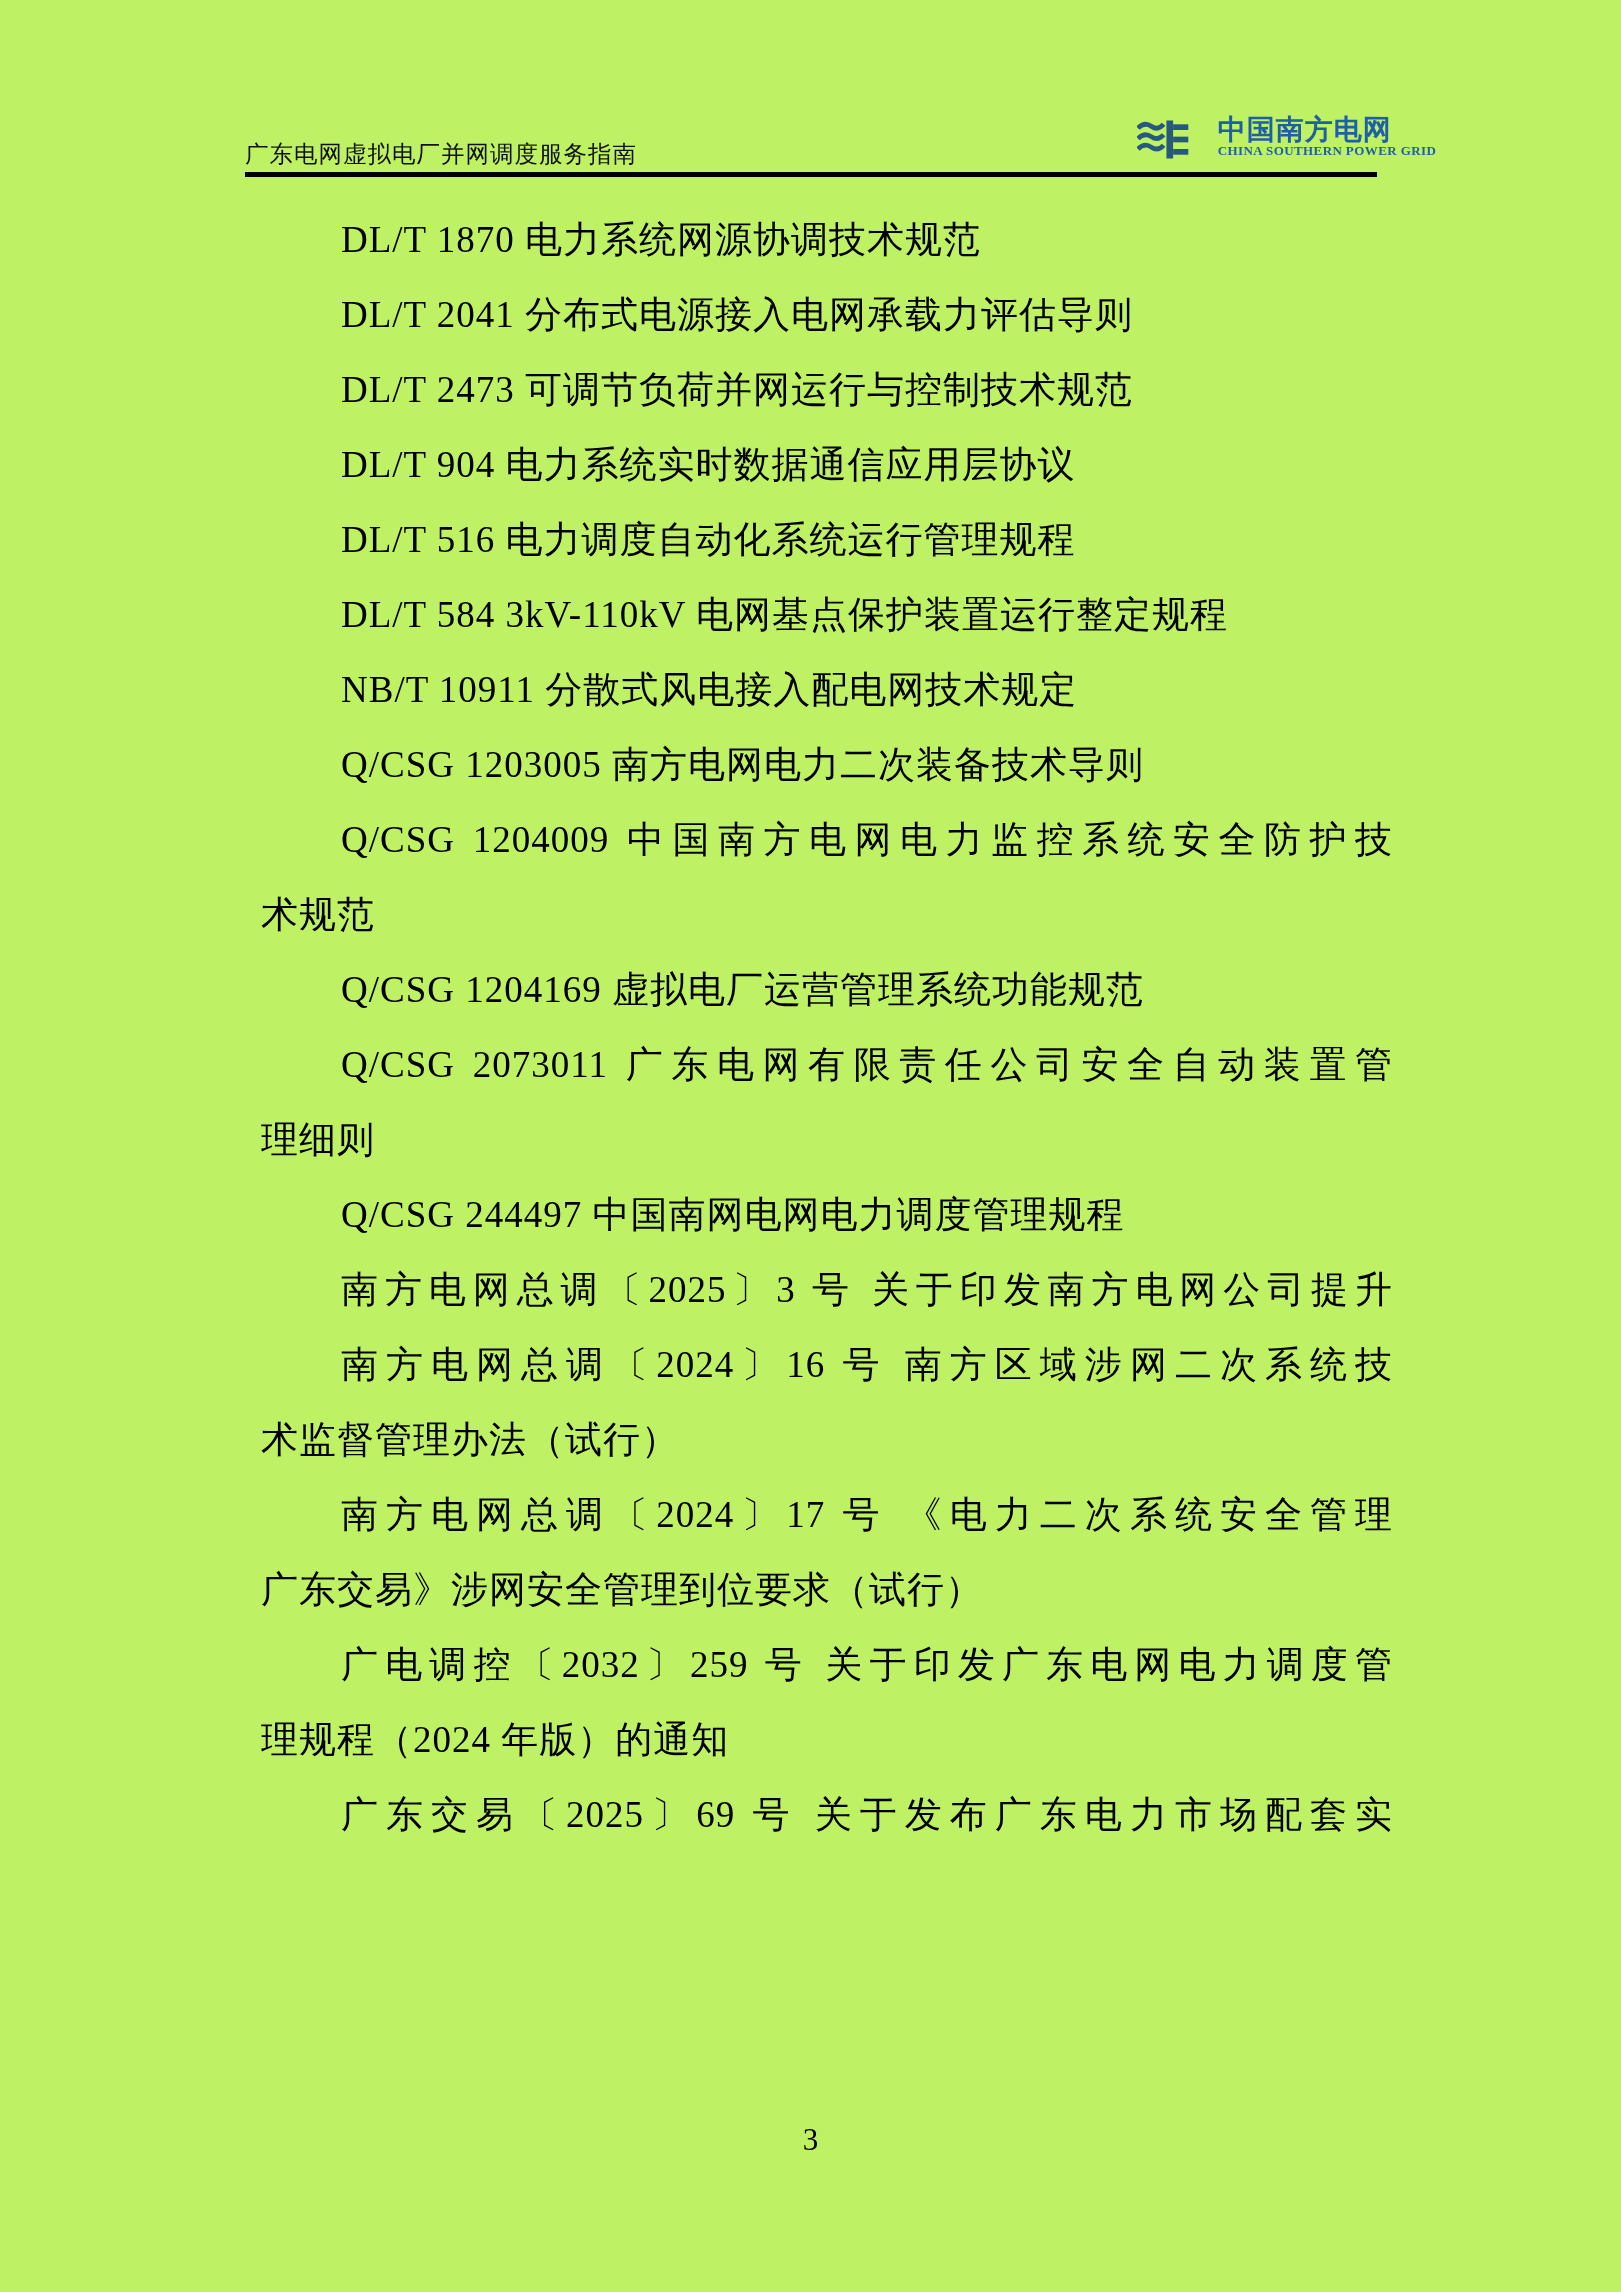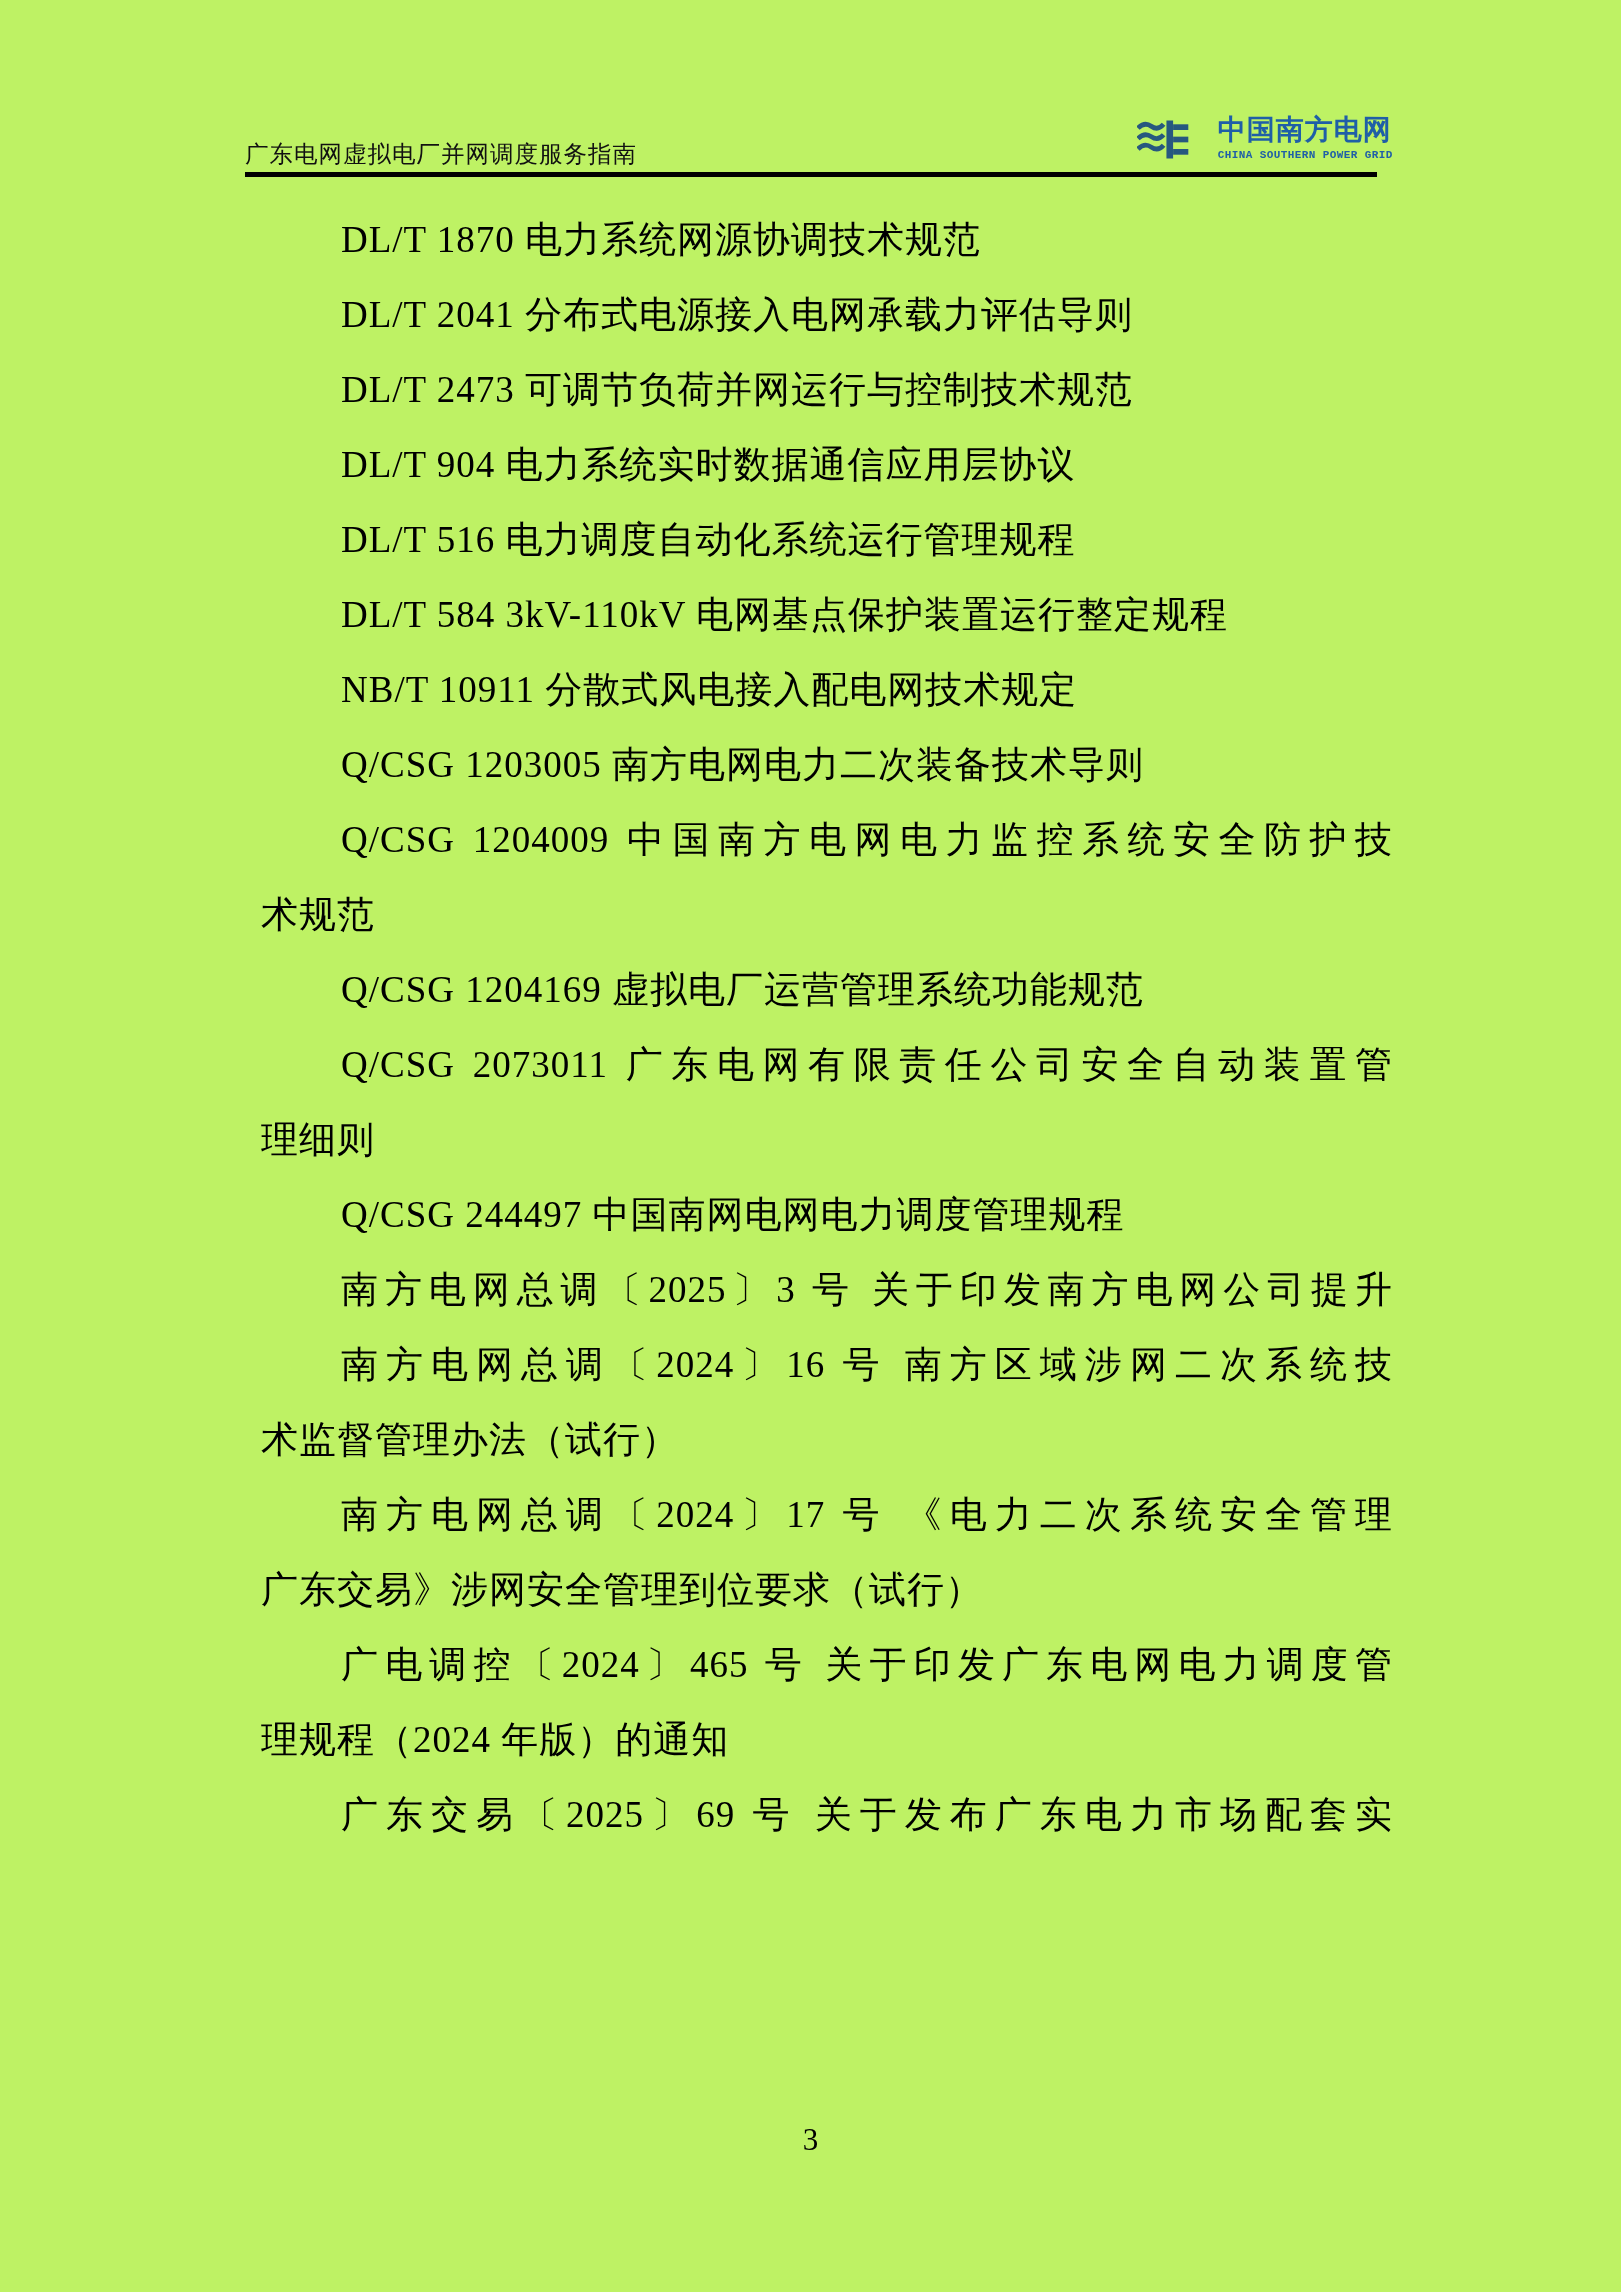--- a/index.html
+++ b/index.html
@@ -44,27 +44,27 @@
   .logo-text { line-height: 1; }
   .logo-brand-cn {
     font-size: 28px;
     font-weight: bold;
     letter-spacing: 1px;
     white-space: nowrap;
     color: var(--brand-color, #1f5fa7);
     font-family: "Liberation Sans", "DejaVu Sans", sans-serif;
   }
   .logo-brand-en {
-    margin-top: 6px;
-    font-size: 11px;
+    margin-top: 0;
+    font-size: 13px;
     font-weight: bold;
     letter-spacing: 0.4px;
     white-space: nowrap;
     color: var(--brand-color, #1f5fa7);
-    font-family: Liberation Mono, monospace;
+    font-family: Liberation Serif, serif;
   }
   .header-rule {
     position: absolute;
     left: 245px;
     top: 172px;
     width: 1132px;
     height: 4.9px;
     background: #000000;
   }
 
@@ -146,21 +146,21 @@
         <div class="line">术规范</div>
         <div class="line indent">Q/CSG 1204169 虚拟电厂运营管理系统功能规范</div>
         <div class="line indent fill">Q/CSG 2073011 广东电网有限责任公司安全自动装置管</div>
         <div class="line">理细则</div>
         <div class="line indent">Q/CSG 244497 中国南网电网电力调度管理规程</div>
         <div class="line indent fill">南方电网总调〔2025〕3 号 关于印发南方电网公司提升</div>
         <div class="line indent fill">南方电网总调〔2024〕16 号 南方区域涉网二次系统技</div>
         <div class="line">术监督管理办法（试行）</div>
         <div class="line indent fill">南方电网总调〔2024〕17 号 《电力二次系统安全管理</div>
         <div class="line">广东交易》涉网安全管理到位要求（试行）</div>
-        <div class="line indent fill">广电调控〔2024〕465 号 关于印发广东电网电力调度管</div>
+        <div class="line indent fill">广电调控〔2032〕259 号 关于印发广东电网电力调度管</div>
         <div class="line">理规程（2024 年版）的通知</div>
         <div class="line indent fill">广东交易〔2025〕69 号 关于发布广东电力市场配套实</div>
       </div>
   </main>
 
   <footer>
     <div class="page-number">3</div>
   </footer>
 
 </div>

